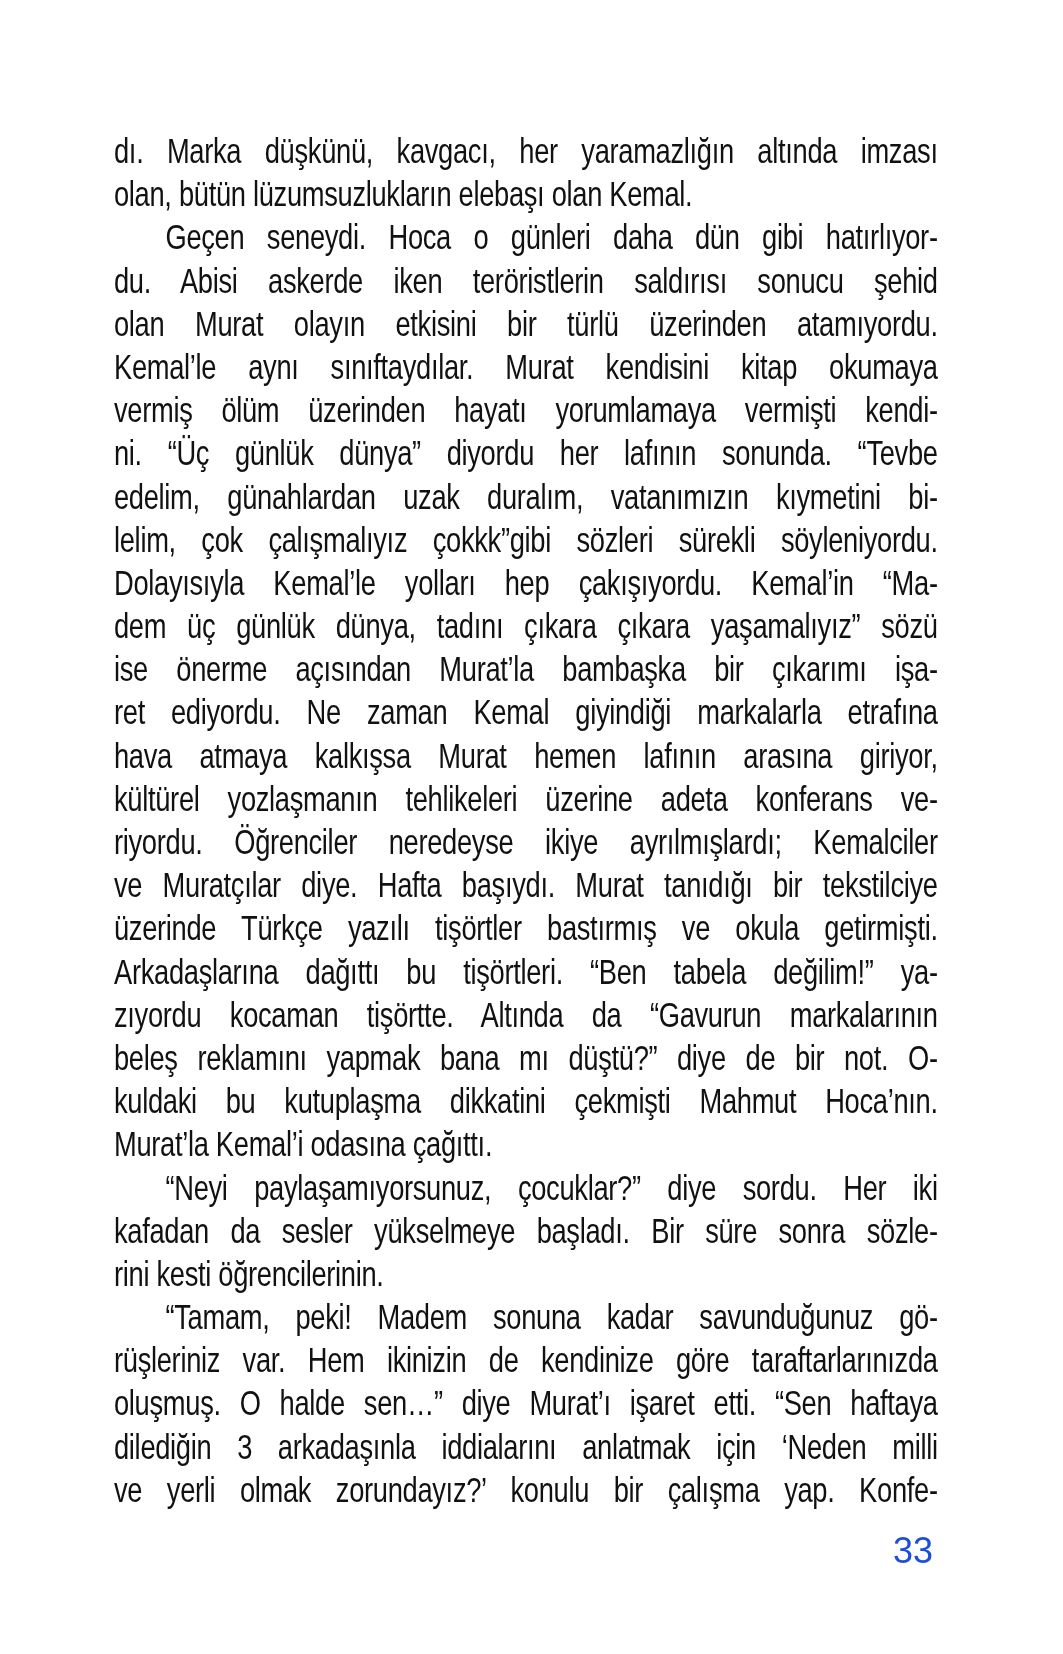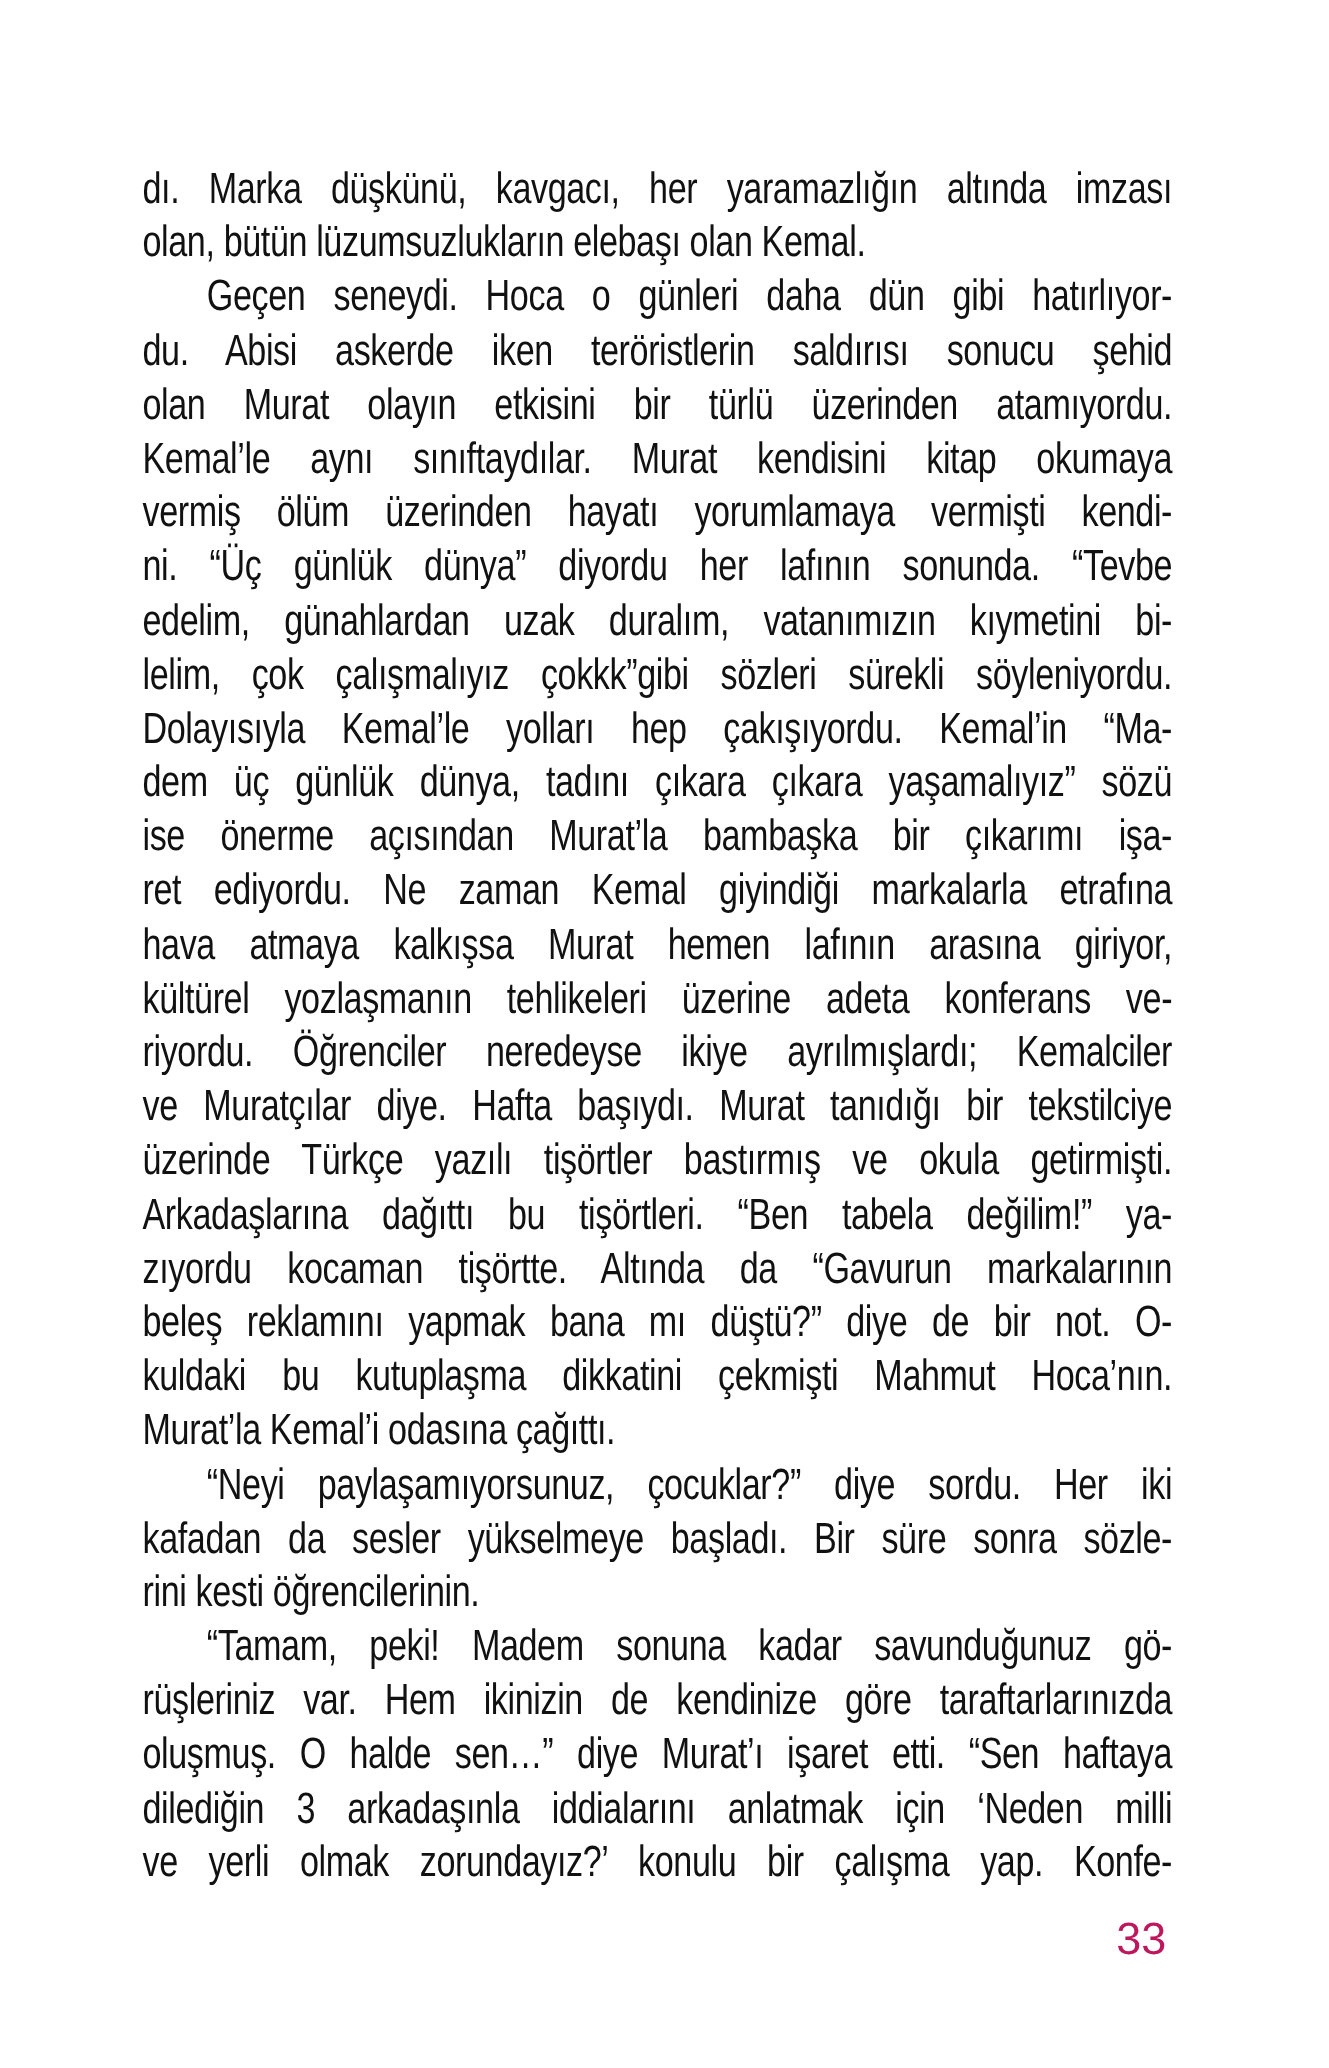--- a/index.html
+++ b/index.html
@@ -42,21 +42,21 @@
   }
   .line.indent {
     text-indent: 66px;           
   }
   .page-number {
     position: absolute;
     top: 1531px;
     right: 130px;
     font-size: 36px;
     line-height: 40px;
-    color: #be185d;
+    color: #1d4ed8;
   }
 </style>
 </head>
 <body>
 
 <div class="page">
   <div class="text-block">
       <div class="line">dı. Marka düşkünü, kavgacı, her yaramazlığın altında imzası</div>
       <div class="line end">olan, bütün lüzumsuzlukların elebaşı olan Kemal.</div>
       <div class="line indent">Geçen seneydi. Hoca o günleri daha dün gibi hatırlıyor-</div>

